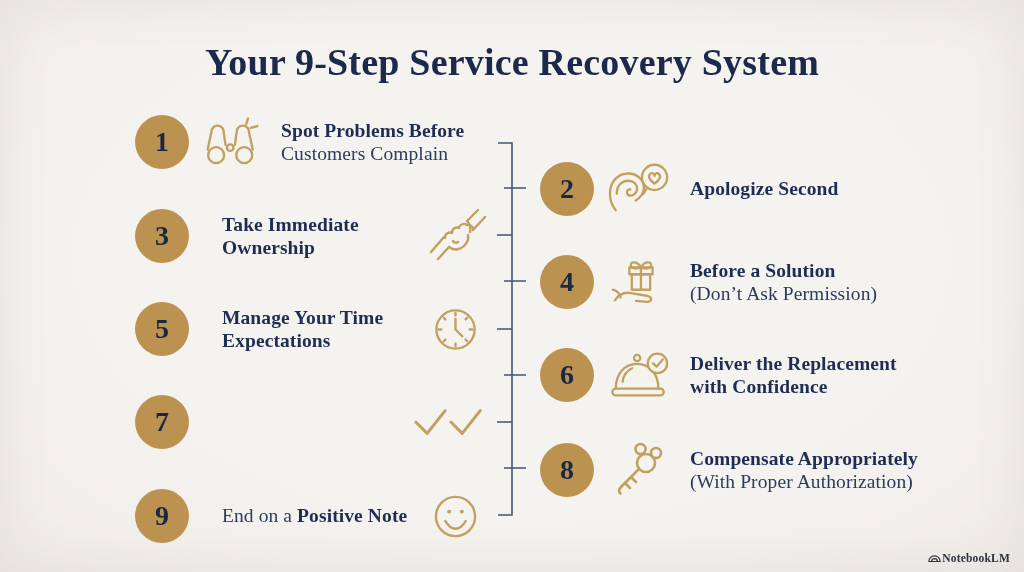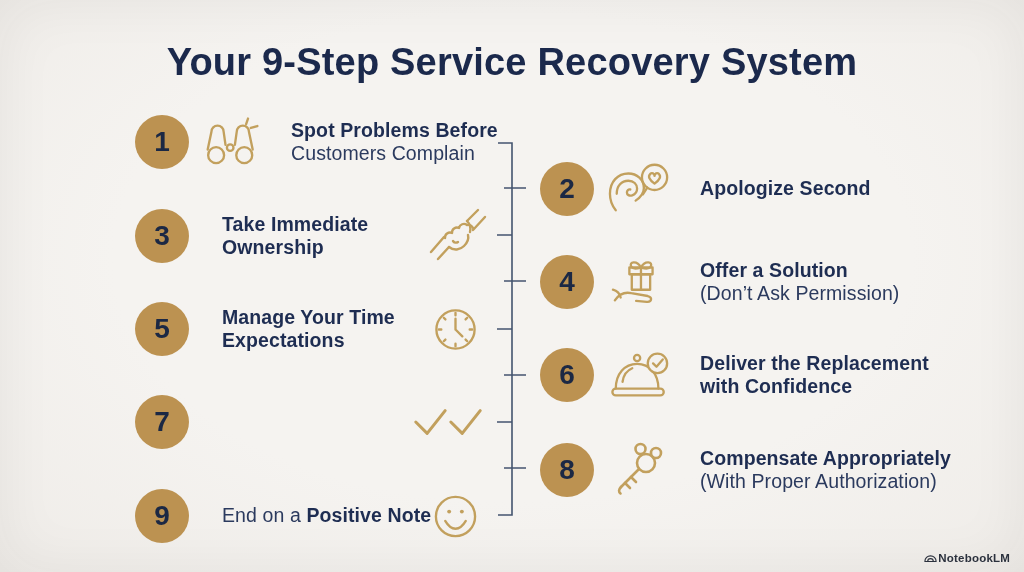--- a/index.html
+++ b/index.html
@@ -1,36 +1,36 @@
 <!DOCTYPE html>
 <html><head>
 <meta charset="utf-8">
 <style>
   html,body{margin:0;padding:0;background:#e9e6e2;}
   .stage{
     position:relative;width:1024px;height:572px;overflow:hidden;
     background:radial-gradient(ellipse at 50% 45%, #f5f3f0 55%, #efece8 100%);
     box-shadow:inset 0 0 60px rgba(40,40,40,.06);
-    font-family:Liberation Sans, sans-serif;
+    font-family:Liberation Serif, serif;
   }
   .title{
     position:absolute;top:41px;left:0;width:100%;text-align:center;
     font-size:38px;line-height:42px;font-weight:700;letter-spacing:.2px;color:#1b294c;
   }
   .step{position:absolute;display:flex;align-items:center;}
   .num{
     width:54px;height:54px;border-radius:50%;background:#bc9251;flex:0 0 54px;
     display:flex;align-items:center;justify-content:center;
     color:#1b2844;font-weight:700;font-size:28px;
   }
   .ibox{display:flex;align-items:center;justify-content:center;}
   .ibox.w1{width:88px;}
   .ibox.wr{width:92px;}
   .txt{margin-left:33px;font-size:19.5px;line-height:23.5px;white-space:nowrap;letter-spacing:.1px;}
-  .txt.tight{margin-left:14px;}
+  .txt.tight{margin-left:4px;}
   .b{font-weight:700;color:#1e2d52;}
   .r{font-weight:400;color:#2b3a5e;}
   .aicon{position:absolute;}
   .icon-stroke{stroke:#c2a05d;fill:none;stroke-linecap:round;stroke-linejoin:round;}
   .timeline{position:absolute;left:0;top:0;pointer-events:none;}
   .watermark{
     position:absolute;right:14px;bottom:8px;display:flex;align-items:center;
     font-size:11.5px;font-weight:700;color:#2b313d;letter-spacing:.2px;
   }
 </style>
@@ -112,21 +112,21 @@
         <path d="M31,13 c-4,-8 -13,-6 -10,-1 c2,3 6,2 10,1 Z"></path>
         <path d="M31,13 c4,-8 13,-6 10,-1 c-2,3 -6,2 -10,1 Z"></path>
         <rect x="19" y="13" width="24" height="7"></rect>
         <rect x="21.5" y="20" width="19" height="16"></rect>
         <path d="M31,13 V36"></path>
         <path d="M4,47 C8,41 14,38 21,39.5 L38,42.5 C43,43.5 42.5,49 37,48.5 L26,47.5"></path>
         <path d="M2,36 C6,37 9,40 10,44"></path>
       </svg>
     </div>
     <div class="txt tight">
-      <div><span class="b">Offer a Solution</span></div>
+      <div><span class="b">Before a Solution</span></div>
       <div><span class="r">(Don’t Ask Permission)</span></div>
     </div>
   </div>
 
   <div class="step" style="left:135px;top:302px;">
     <div class="num">
         <span>5</span>
       </div>
     <div class="txt">
       <div><span class="b">Manage Your Time</span></div>

